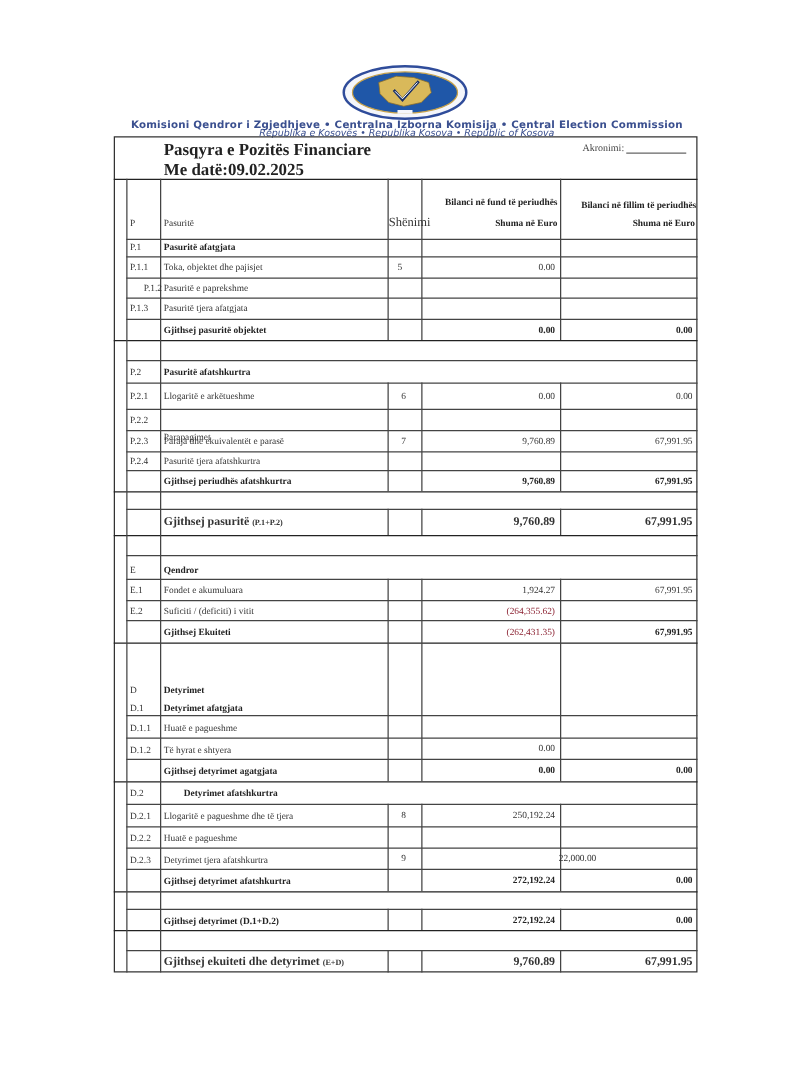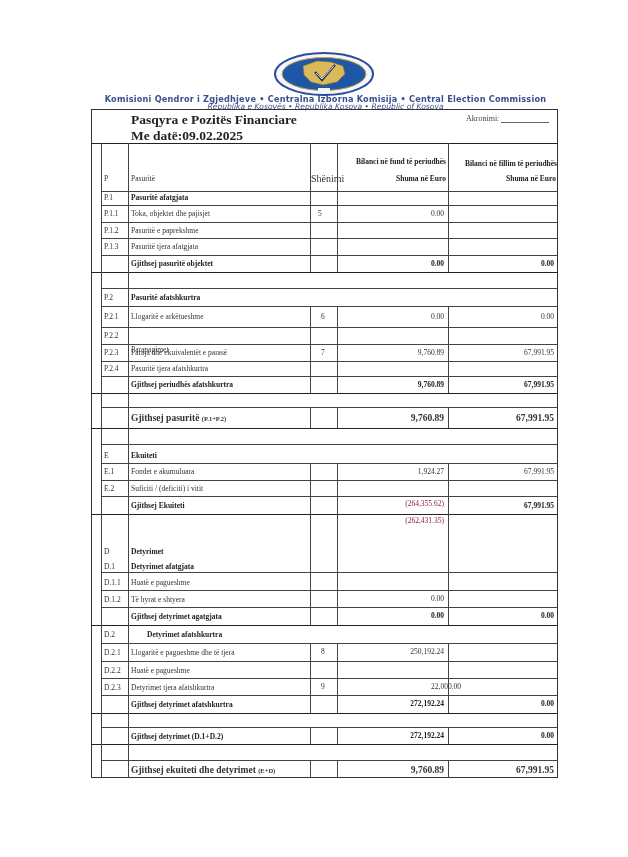--- a/index.html
+++ b/index.html
@@ -18,21 +18,21 @@
   .date { position:absolute; left:131px; top:128px; font-weight:bold; font-size:13.5px; color:#222; }
   .akro { position:absolute; left:466px; top:114px; font-size:8px; color:#444; }
   .akro-line { display:inline-block; width:48px; border-bottom:1px solid #666; vertical-align:bottom; margin-left:2px; }
   .hline { position:absolute; height:0; border-top:1px solid #444; }
   .vline { position:absolute; width:0; border-left:1px solid #444; }
   .thick { border-color:#222; border-width:1.5px; }
   .cell { position:absolute; font-size:7.5px; white-space:nowrap; color:#333; line-height:10px; }
   .b { font-weight:bold; color:#222; }
   .big { font-size:9.5px; font-weight:bold; }
   .num { text-align:right; }
-  .neg { color:#8b2030;margin-top:15px; }
+  .neg { color:#8b2030; }
   .small { font-size:6.5px; }
 </style>
 </head>
 <body>
 
 <div class="logo">
   <svg width="102" height="44" viewBox="0 0 102 44">
     <ellipse cx="51" cy="22" rx="49" ry="21" fill="#f4f6fb" stroke="#2f4c9a" stroke-width="2"></ellipse>
     <ellipse cx="51" cy="22" rx="42" ry="16.5" fill="#1f57a8" stroke="#c7a24a" stroke-width="1"></ellipse>
     <path d="M30 14 L44 9 L58 10 L70 14 L72 22 L64 30 L50 33 L38 30 L31 23 Z" fill="#d9b95a" stroke="#8c6d25" stroke-width="0.6"></path>
@@ -119,21 +119,21 @@
 <div class="cell b num" style="left:449px;width:107px;top:174px">Shuma në Euro</div>
 
 <div class="cell" style="left:104px;top:193px">P.1</div>
 <div class="cell b" style="left:131px;top:193px">Pasuritë afatgjata</div>
 
 <div class="cell" style="left:104px;top:209px">P.1.1</div>
 <div class="cell" style="left:131px;top:209px">Toka, objektet dhe pajisjet</div>
 <div class="cell" style="left:318px;top:209px">5</div>
 <div class="cell num" style="left:339px;width:105px;top:209px">0.00</div>
 
-<div class="cell" style="left:104px;top:226px">P.1.2</div>
+<div class="cell" style="left:115px;top:226px">P.1.2</div>
 <div class="cell" style="left:131px;top:226px">Pasuritë e paprekshme</div>
 
 <div class="cell" style="left:104px;top:242px">P.1.3</div>
 <div class="cell" style="left:131px;top:242px">Pasuritë tjera afatgjata</div>
 
 <div class="cell b" style="left:131px;top:259px">Gjithsej pasuritë objektet</div>
 <div class="cell b num" style="left:339px;width:105px;top:259px">0.00</div>
 <div class="cell b num" style="left:449px;width:105px;top:259px">0.00</div>
 
 <div class="cell" style="left:104px;top:293px">P.2</div>
@@ -159,21 +159,21 @@
 
 <div class="cell b" style="left:131px;top:380px">Gjithsej periudhës afatshkurtra</div>
 <div class="cell b num" style="left:339px;width:105px;top:380px">9,760.89</div>
 <div class="cell b num" style="left:449px;width:105px;top:380px">67,991.95</div>
 
 <div class="cell big" style="left:131px;top:413px"><span>Gjithsej pasuritë</span> <span class="small">(P.1+P.2)</span></div>
 <div class="cell big num" style="left:339px;width:105px;top:413px">9,760.89</div>
 <div class="cell big num" style="left:449px;width:105px;top:413px">67,991.95</div>
 
 <div class="cell" style="left:104px;top:451px">E</div>
-<div class="cell b" style="left:131px;top:451px">Ekuiteti</div>
+<div class="cell b" style="left:131px;top:451px">Qendror</div>
 
 <div class="cell" style="left:104px;top:467px">E.1</div>
 <div class="cell" style="left:131px;top:467px">Fondet e akumuluara</div>
 <div class="cell num" style="left:339px;width:105px;top:467px">1,924.27</div>
 <div class="cell num" style="left:449px;width:105px;top:467px">67,991.95</div>
 
 <div class="cell" style="left:104px;top:484px">E.2</div>
 <div class="cell" style="left:131px;top:484px">Suficiti / (deficiti) i vitit</div>
 <div class="cell num neg" style="left:339px;width:105px;top:484px">(264,355.62)</div>
 
@@ -205,21 +205,21 @@
 <div class="cell" style="left:131px;top:648px">Llogaritë e pagueshme dhe të tjera</div>
 <div class="cell" style="left:321px;top:647px">8</div>
 <div class="cell num" style="left:339px;width:105px;top:647px">250,192.24</div>
 
 <div class="cell" style="left:104px;top:666px">D.2.2</div>
 <div class="cell" style="left:131px;top:666px">Huatë e pagueshme</div>
 
 <div class="cell" style="left:104px;top:683px">D.2.3</div>
 <div class="cell" style="left:131px;top:683px">Detyrimet tjera afatshkurtra</div>
 <div class="cell" style="left:321px;top:682px">9</div>
-<div class="cell num" style="left:341px;width:120px;top:682px">22,000.00</div>
+<div class="cell num" style="left:357px;width:120px;top:682px">22,000.00</div>
 
 <div class="cell b" style="left:131px;top:700px">Gjithsej detyrimet afatshkurtra</div>
 <div class="cell b num" style="left:339px;width:105px;top:699px">272,192.24</div>
 <div class="cell b num" style="left:449px;width:105px;top:699px">0.00</div>
 
 <div class="cell b" style="left:131px;top:732px">Gjithsej detyrimet (D.1+D.2)</div>
 <div class="cell b num" style="left:339px;width:105px;top:731px">272,192.24</div>
 <div class="cell b num" style="left:449px;width:105px;top:731px">0.00</div>
 
 <div class="cell big" style="left:131px;top:765px"><span>Gjithsej ekuiteti dhe detyrimet</span> <span class="small">(E+D)</span></div>

